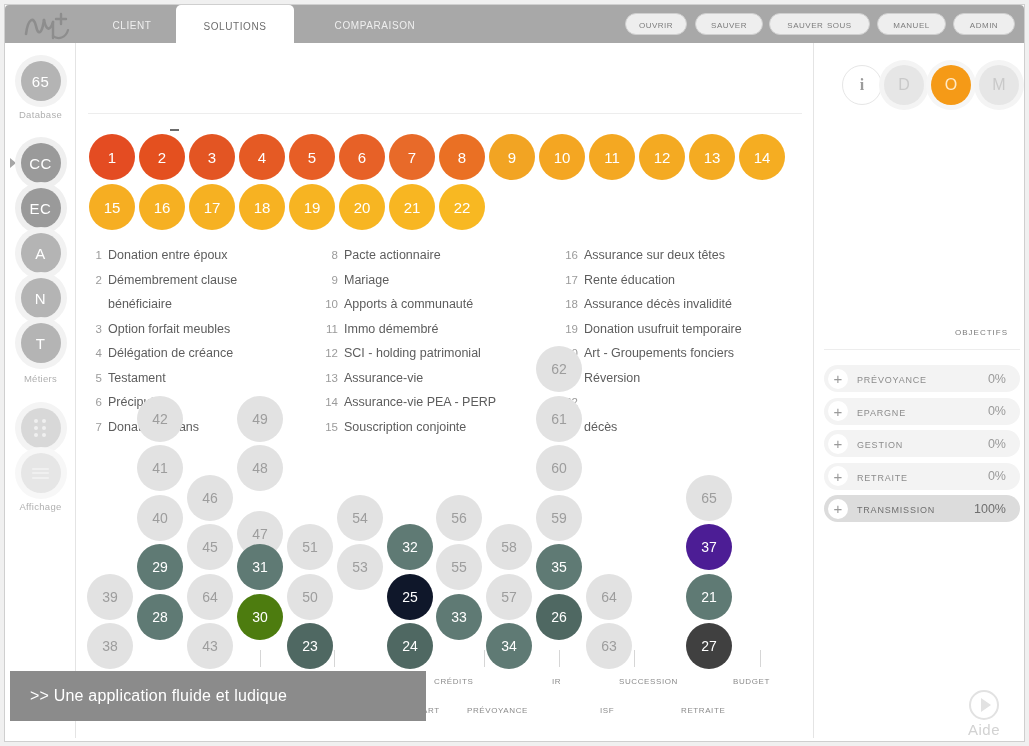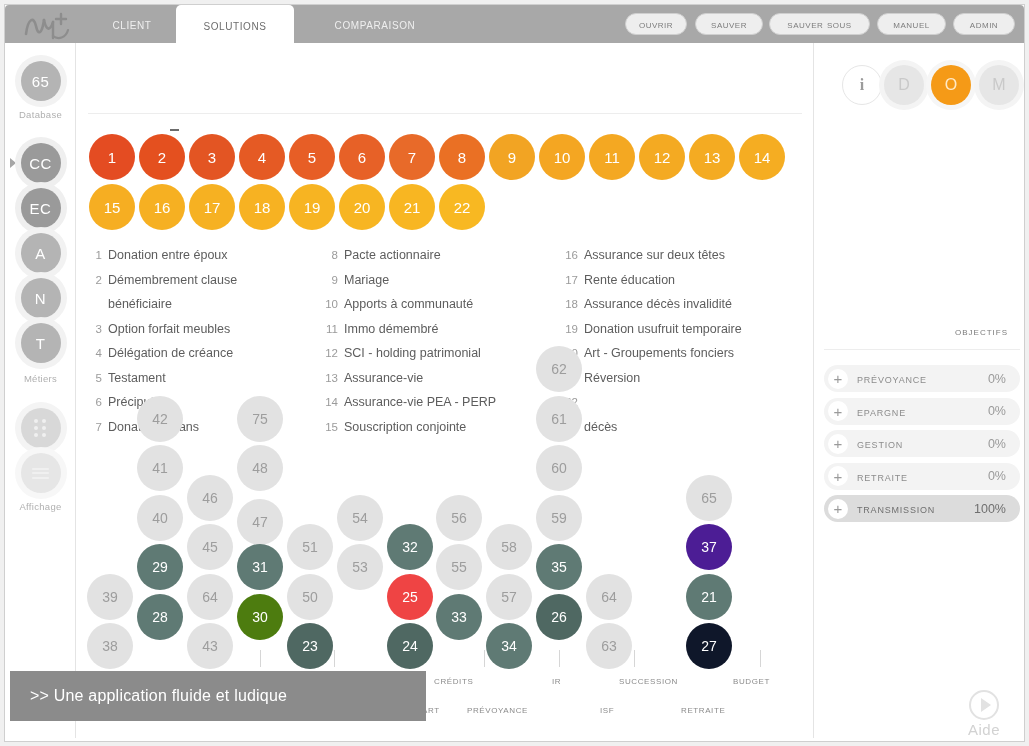--- a/index.html
+++ b/index.html
@@ -411,55 +411,55 @@
           <div class="tick" style="left: 684px; top: 607px;"></div>
         </div>
       <div id="bubbles-host">
           <div class="bub gray" style="width: 46px; height: 46px; left: 61px; top: 353px;">42</div>
           <div class="bub gray" style="width: 46px; height: 46px; left: 61px; top: 402px;">41</div>
           <div class="bub gray" style="width: 46px; height: 46px; left: 61px; top: 452px;">40</div>
           <div class="bub" style="width: 46px; height: 46px; left: 61px; top: 501px; background: rgb(95, 122, 116); color: rgb(255, 255, 255);">29</div>
           <div class="bub" style="width: 46px; height: 46px; left: 61px; top: 551px; background: rgb(95, 122, 116); color: rgb(255, 255, 255);">28</div>
           <div class="bub gray" style="width: 46px; height: 46px; left: 11px; top: 531px;">39</div>
           <div class="bub gray" style="width: 46px; height: 46px; left: 11px; top: 580px;">38</div>
-          <div class="bub gray" style="width: 46px; height: 46px; left: 161px; top: 353px;">75</div>
+          <div class="bub gray" style="width: 46px; height: 46px; left: 161px; top: 353px;">49</div>
           <div class="bub gray" style="width: 46px; height: 46px; left: 161px; top: 402px;">48</div>
-          <div class="bub gray" style="width: 46px; height: 46px; left: 161px; top: 456px;">47</div>
+          <div class="bub gray" style="width: 46px; height: 46px; left: 161px; top: 468px;">47</div>
           <div class="bub gray" style="width: 46px; height: 46px; left: 111px; top: 432px;">46</div>
           <div class="bub gray" style="width: 46px; height: 46px; left: 111px; top: 481px;">45</div>
           <div class="bub gray" style="width: 46px; height: 46px; left: 111px; top: 531px;">64</div>
           <div class="bub gray" style="width: 46px; height: 46px; left: 111px; top: 580px;">43</div>
           <div class="bub" style="width: 46px; height: 46px; left: 161px; top: 501px; background: rgb(95, 122, 116); color: rgb(255, 255, 255);">31</div>
           <div class="bub" style="width: 46px; height: 46px; left: 161px; top: 551px; background: #4d7c0f; color: rgb(255, 255, 255);">30</div>
           <div class="bub gray" style="width: 46px; height: 46px; left: 211px; top: 481px;">51</div>
           <div class="bub gray" style="width: 46px; height: 46px; left: 211px; top: 531px;">50</div>
           <div class="bub gray" style="width: 46px; height: 46px; left: 211px; top: 580px;">52</div>
           <div class="bub" style="width: 46px; height: 46px; left: 211px; top: 580px; background: rgb(79, 104, 98); color: rgb(255, 255, 255);">23</div>
           <div class="bub gray" style="width: 46px; height: 46px; left: 261px; top: 452px;">54</div>
           <div class="bub gray" style="width: 46px; height: 46px; left: 261px; top: 501px;">53</div>
           <div class="bub" style="width: 46px; height: 46px; left: 311px; top: 481px; background: rgb(95, 122, 116); color: rgb(255, 255, 255);">32</div>
-          <div class="bub" style="width: 46px; height: 46px; left: 311px; top: 531px; background: #ef4444; color: rgb(255, 255, 255);">25</div>
+          <div class="bub" style="width: 46px; height: 46px; left: 311px; top: 531px; background: #0f172a; color: rgb(255, 255, 255);">25</div>
           <div class="bub" style="width: 46px; height: 46px; left: 311px; top: 580px; background: rgb(79, 104, 98); color: rgb(255, 255, 255);">24</div>
           <div class="bub gray" style="width: 46px; height: 46px; left: 360px; top: 452px;">56</div>
           <div class="bub gray" style="width: 46px; height: 46px; left: 360px; top: 501px;">55</div>
           <div class="bub" style="width: 46px; height: 46px; left: 360px; top: 551px; background: rgb(95, 122, 116); color: rgb(255, 255, 255);">33</div>
           <div class="bub gray" style="width: 46px; height: 46px; left: 410px; top: 481px;">58</div>
           <div class="bub gray" style="width: 46px; height: 46px; left: 410px; top: 531px;">57</div>
           <div class="bub" style="width: 46px; height: 46px; left: 410px; top: 580px; background: rgb(95, 122, 116); color: rgb(255, 255, 255);">34</div>
           <div class="bub gray" style="width: 46px; height: 46px; left: 460px; top: 353px;">61</div>
           <div class="bub gray" style="width: 46px; height: 46px; left: 460px; top: 402px;">60</div>
           <div class="bub gray" style="width: 46px; height: 46px; left: 460px; top: 452px;">59</div>
           <div class="bub" style="width: 46px; height: 46px; left: 460px; top: 501px; background: rgb(95, 122, 116); color: rgb(255, 255, 255);">35</div>
           <div class="bub" style="width: 46px; height: 46px; left: 460px; top: 551px; background: rgb(79, 104, 98); color: rgb(255, 255, 255);">26</div>
           <div class="bub gray" style="width: 46px; height: 46px; left: 510px; top: 531px;">64</div>
           <div class="bub gray" style="width: 46px; height: 46px; left: 510px; top: 580px;">63</div>
           <div class="bub gray" style="width: 46px; height: 46px; left: 610px; top: 432px;">65</div>
           <div class="bub" style="width: 46px; height: 46px; left: 610px; top: 481px; background: #4c1d95; color: rgb(255, 255, 255);">37</div>
           <div class="bub" style="width: 46px; height: 46px; left: 610px; top: 531px; background: rgb(95, 122, 116); color: rgb(255, 255, 255);">21</div>
-          <div class="bub" style="width: 46px; height: 46px; left: 610px; top: 580px; background: #0f172a; color: rgb(255, 255, 255);">27</div>
+          <div class="bub" style="width: 46px; height: 46px; left: 610px; top: 580px; background: #404040; color: rgb(255, 255, 255);">27</div>
           <div class="bub gray" style="width: 46px; height: 46px; left: 460px; top: 303px;">62</div>
         </div>
       <div id="axlabels-host">
           <div class="axlab" style="left: 358px; top: 631px;">Crédits</div>
           <div class="axlab" style="left: 476px; top: 631px;">IR</div>
           <div class="axlab" style="left: 543px; top: 631px;">Succession</div>
           <div class="axlab" style="left: 657px; top: 631px;">Budget</div>
           <div class="axlab" style="left: 346px; top: 660px;">Art</div>
           <div class="axlab" style="left: 391px; top: 660px;">Prévoyance</div>
           <div class="axlab" style="left: 524px; top: 660px;">ISF</div>

